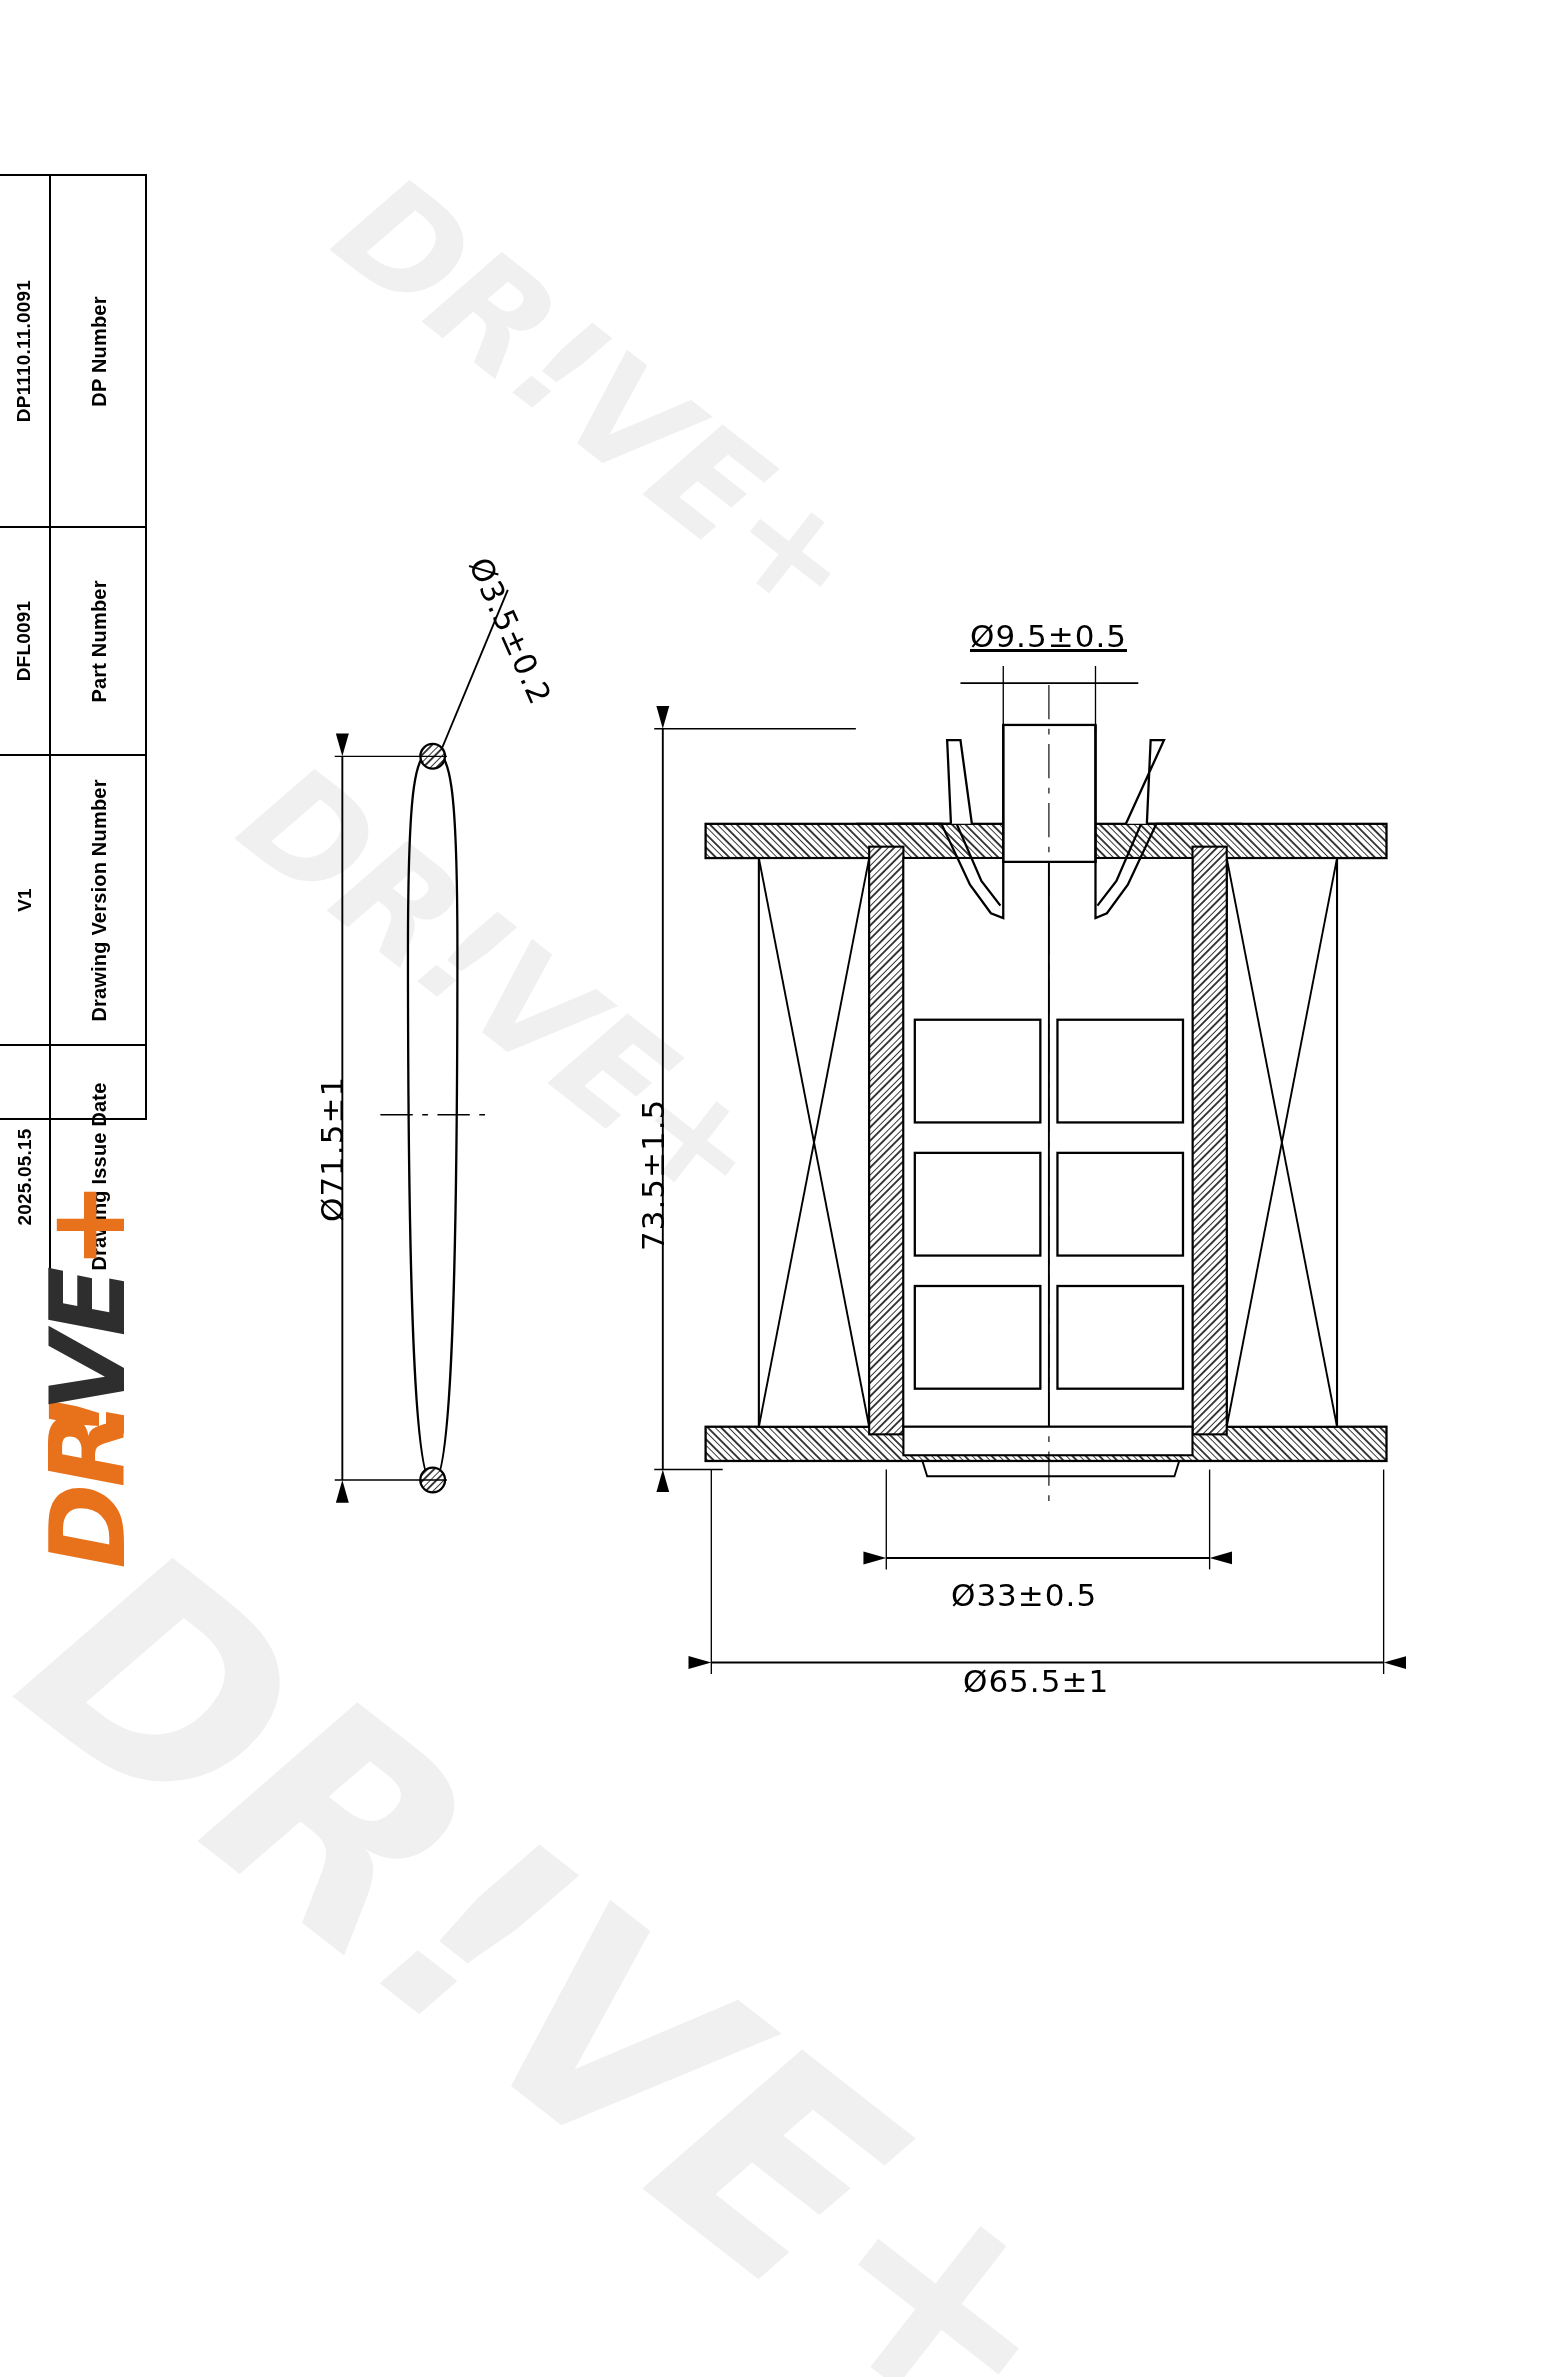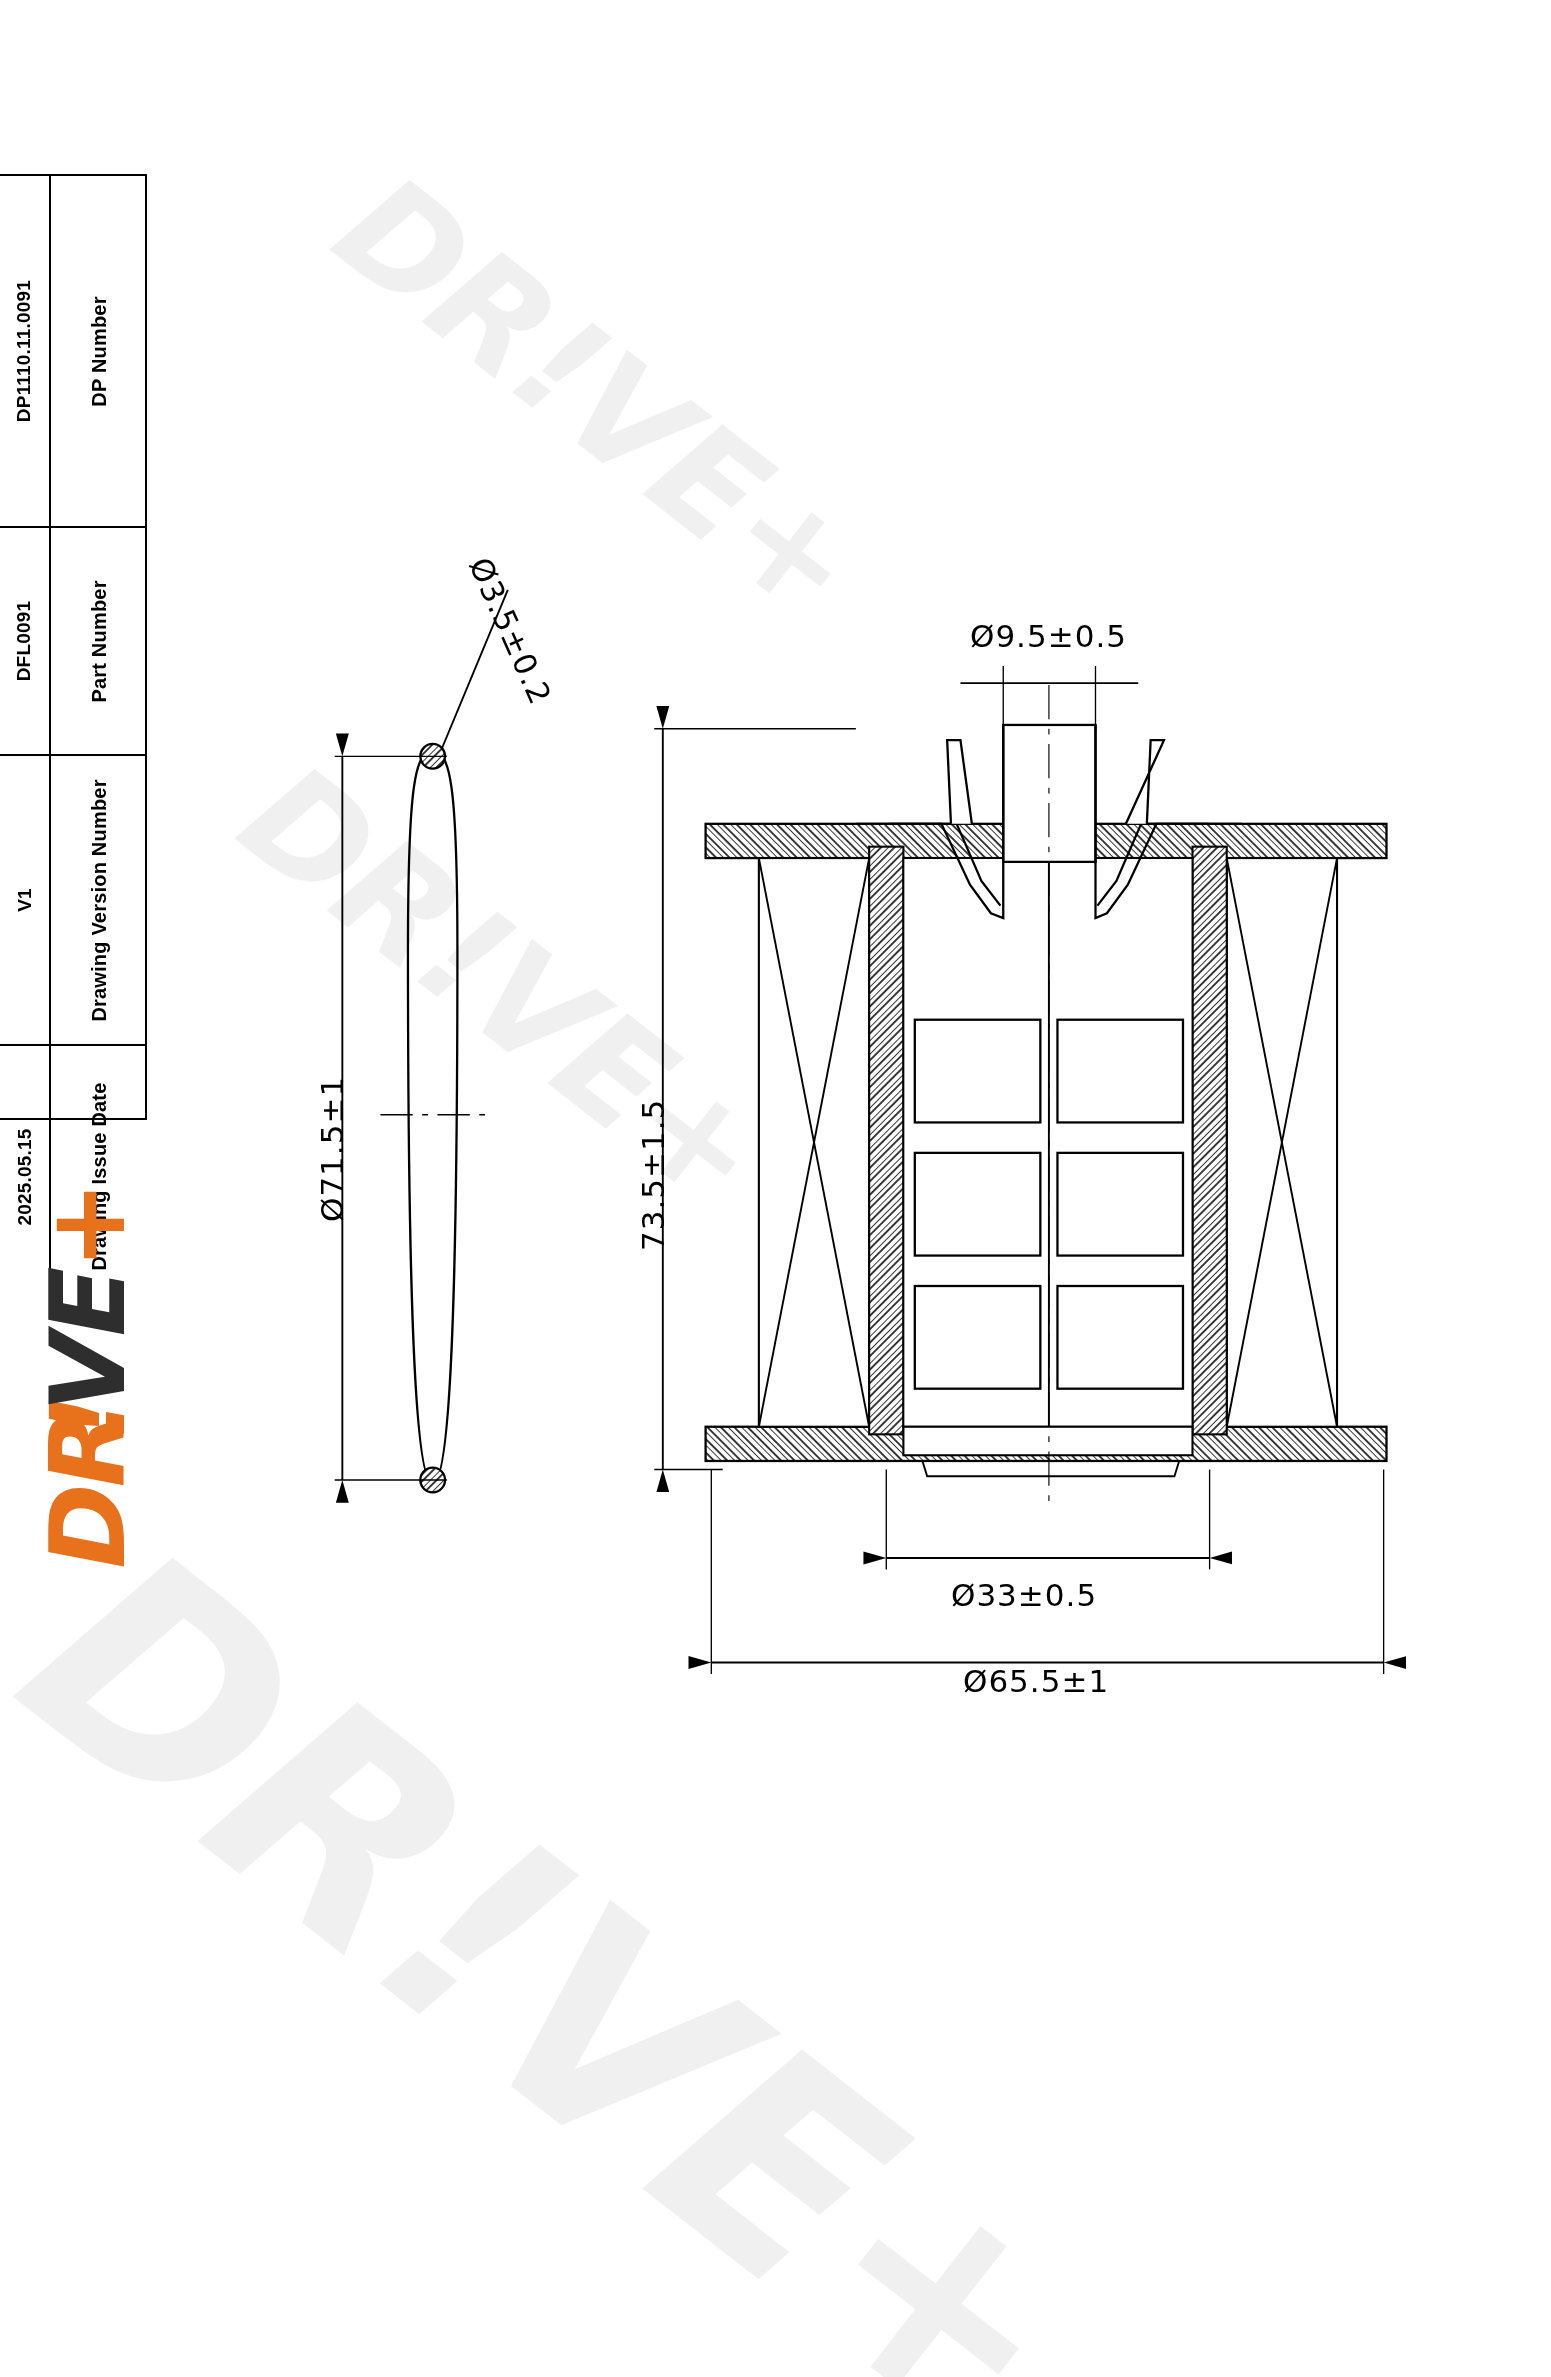--- a/index.html
+++ b/index.html
@@ -282,20 +282,20 @@
     <line x1="748" y1="1545" x2="748" y2="1760" stroke="#000" stroke-width="1.4"></line>
     <line x1="1455" y1="1545" x2="1455" y2="1760" stroke="#000" stroke-width="1.4"></line>
     <line x1="748" y1="1748" x2="1455" y2="1748" stroke="#000" stroke-width="2" marker-start="url(#arrStart)" marker-end="url(#arrEnd)"></line>
   </g>
 </svg>
 
 <div class="dim-label" style="left:495px; top:552px; transform-origin:left top; transform:rotate(66deg);">Ø3.5±0.2</div>
 
 <div class="dim-label" style="left:314px; top:1222px; transform-origin:left top; transform:rotate(-90deg);">Ø71.5±1</div>
 
-<div class="dim-label" style="left:970px; top:618px;">Ø9.5±0.5</div>
+<div class="dim-label" style="left:970px; top:618px;text-decoration:underline;">Ø9.5±0.5</div>
 
 <div class="dim-label" style="left:635px; top:1251px; transform-origin:left top; transform:rotate(-90deg);">73.5±1.5</div>
 
 <div class="dim-label" style="left:951px; top:1577px;text-align:center;">Ø33±0.5</div>
 
 <div class="dim-label" style="left:963px; top:1663px;">Ø65.5±1</div>
 
 
 </body></html>

